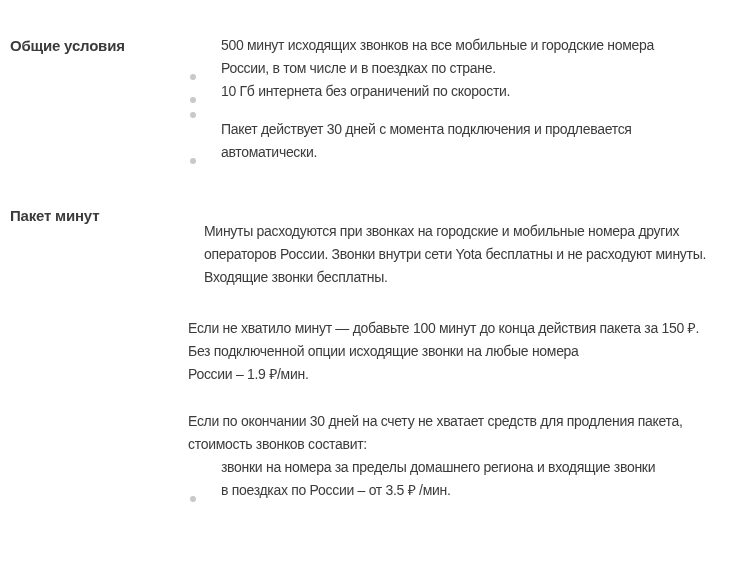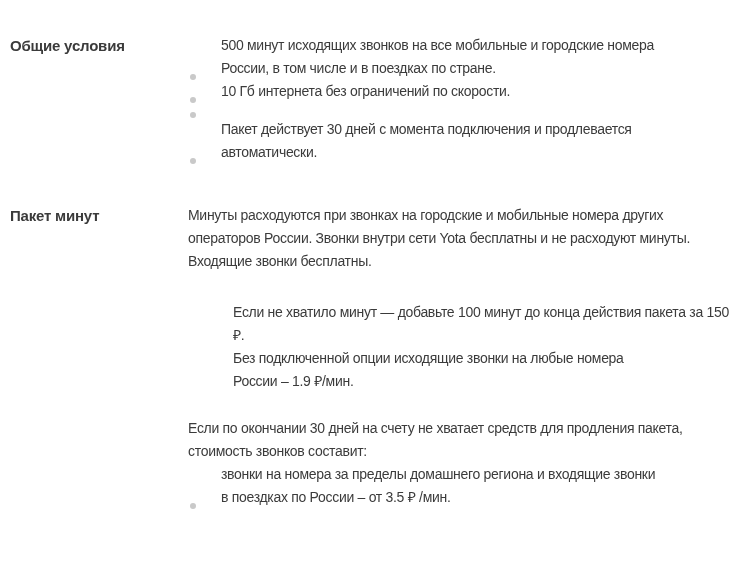--- a/index.html
+++ b/index.html
@@ -46,29 +46,29 @@
     gap:16px;
   }
   .bullet-dot{
     flex:0 0 6px;
     width:6px;height:6px;
     border-radius:50%;
     background:var(--bullet-color);
     margin:8.5px 9px 0 0;
   }
   .li-text{white-space:pre-line;}
-  .intro{margin:0;}
+  .intro{margin:16px;}
   .terms-link{
     display:inline-block;
     margin-top:24px;
     color:var(--link-color);
     text-decoration:none;
     cursor:pointer;
   }
-  .option-note{margin-top:28px;margin-left:45px;}
+  .option-note{margin-top:28px;}
   .renewal-note{margin-top:24px;}
 </style>
 </head>
 <body>
 
 <div class="page">
 
   <section class="row">
     <h2 class="section-label">Общие условия</h2>
     <div class="content">

